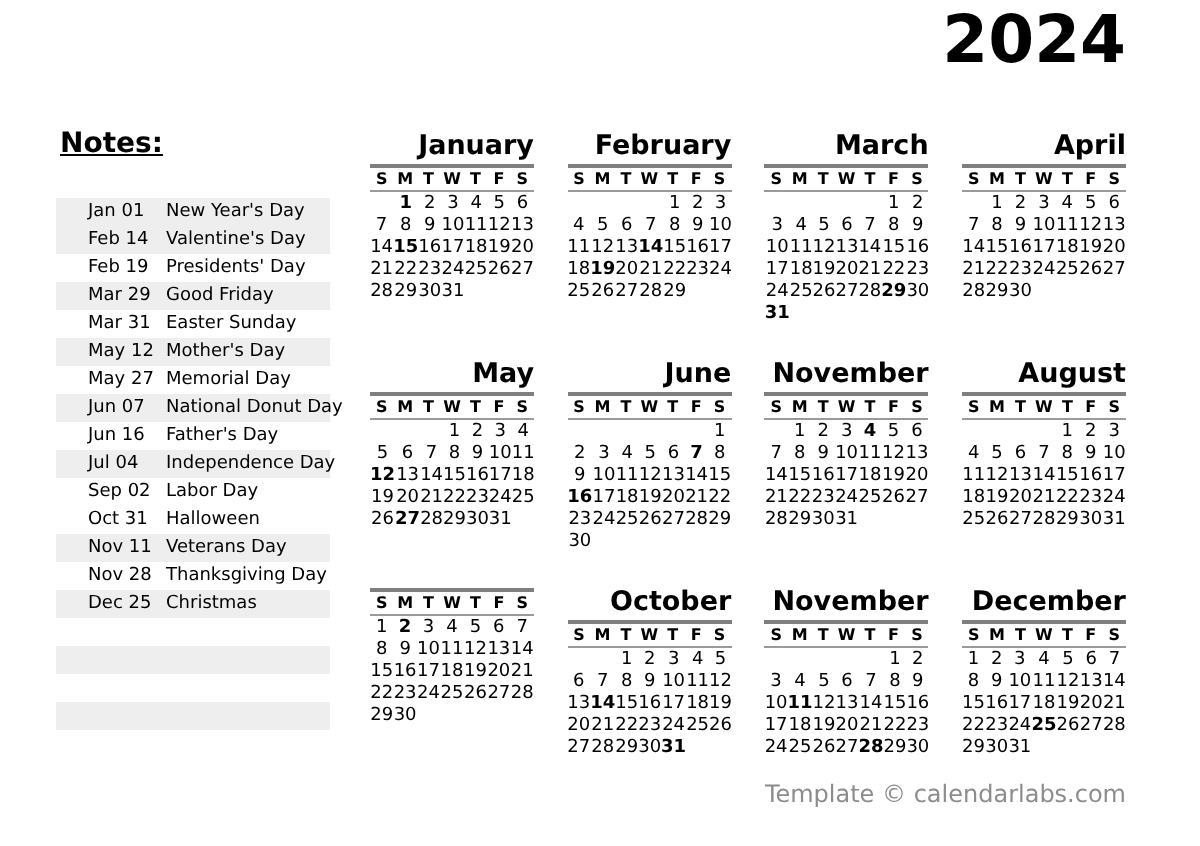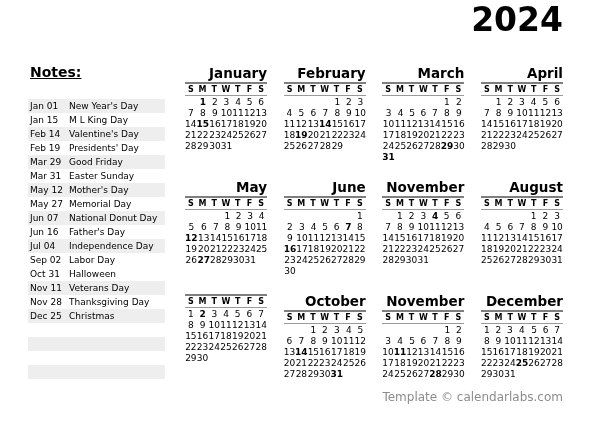--- a/index.html
+++ b/index.html
@@ -11,21 +11,21 @@
     position:absolute; top:0; right:37px;
     font-size:33px; font-weight:bold; letter-spacing:0px;
   }
   .notes { position:absolute; left:28px; top:64px; width:140px; }
   .notes-heading {
     font-size:14px; font-weight:bold; text-decoration:underline;
     margin:0 0 19px 2px;
   }
   .note-row {
     width:137px; height:14px; display:flex; align-items:center;
-    font-size:9px; padding-left:2px; box-sizing:border-box;
+    font-size:9px; padding-left:16px; box-sizing:border-box;
   }
   .note-row.shaded { background:var(--stripe,#eeeeee); }
   .note-date { width:39px; flex-shrink:0; }
   .note-name { white-space:nowrap; }
   .months {
     position:absolute; left:185px; top:54px; width:378px;
     display:grid; grid-template-columns:repeat(4,82px);
     justify-content:space-between; row-gap:17px; align-items:start;margin-top:12px;
   }
   .month { width:82px; }
@@ -57,24 +57,20 @@
 <div class="page">
   <div class="year">2024</div>
 
   <div class="notes">
     <div class="notes-heading">Notes:</div>
     <div id="notes-table">
         <div class="note-row shaded">
           <span class="note-date">Jan 01</span>
           <span class="note-name">New Year's Day</span>
         </div>
-        <div class="note-row">
-          <span class="note-date">Jan 15</span>
-          <span class="note-name">M L King Day</span>
-        </div>
         <div class="note-row shaded">
           <span class="note-date">Feb 14</span>
           <span class="note-name">Valentine's Day</span>
         </div>
         <div class="note-row">
           <span class="note-date">Feb 19</span>
           <span class="note-name">Presidents' Day</span>
         </div>
         <div class="note-row shaded">
           <span class="note-date">Mar 29</span>

